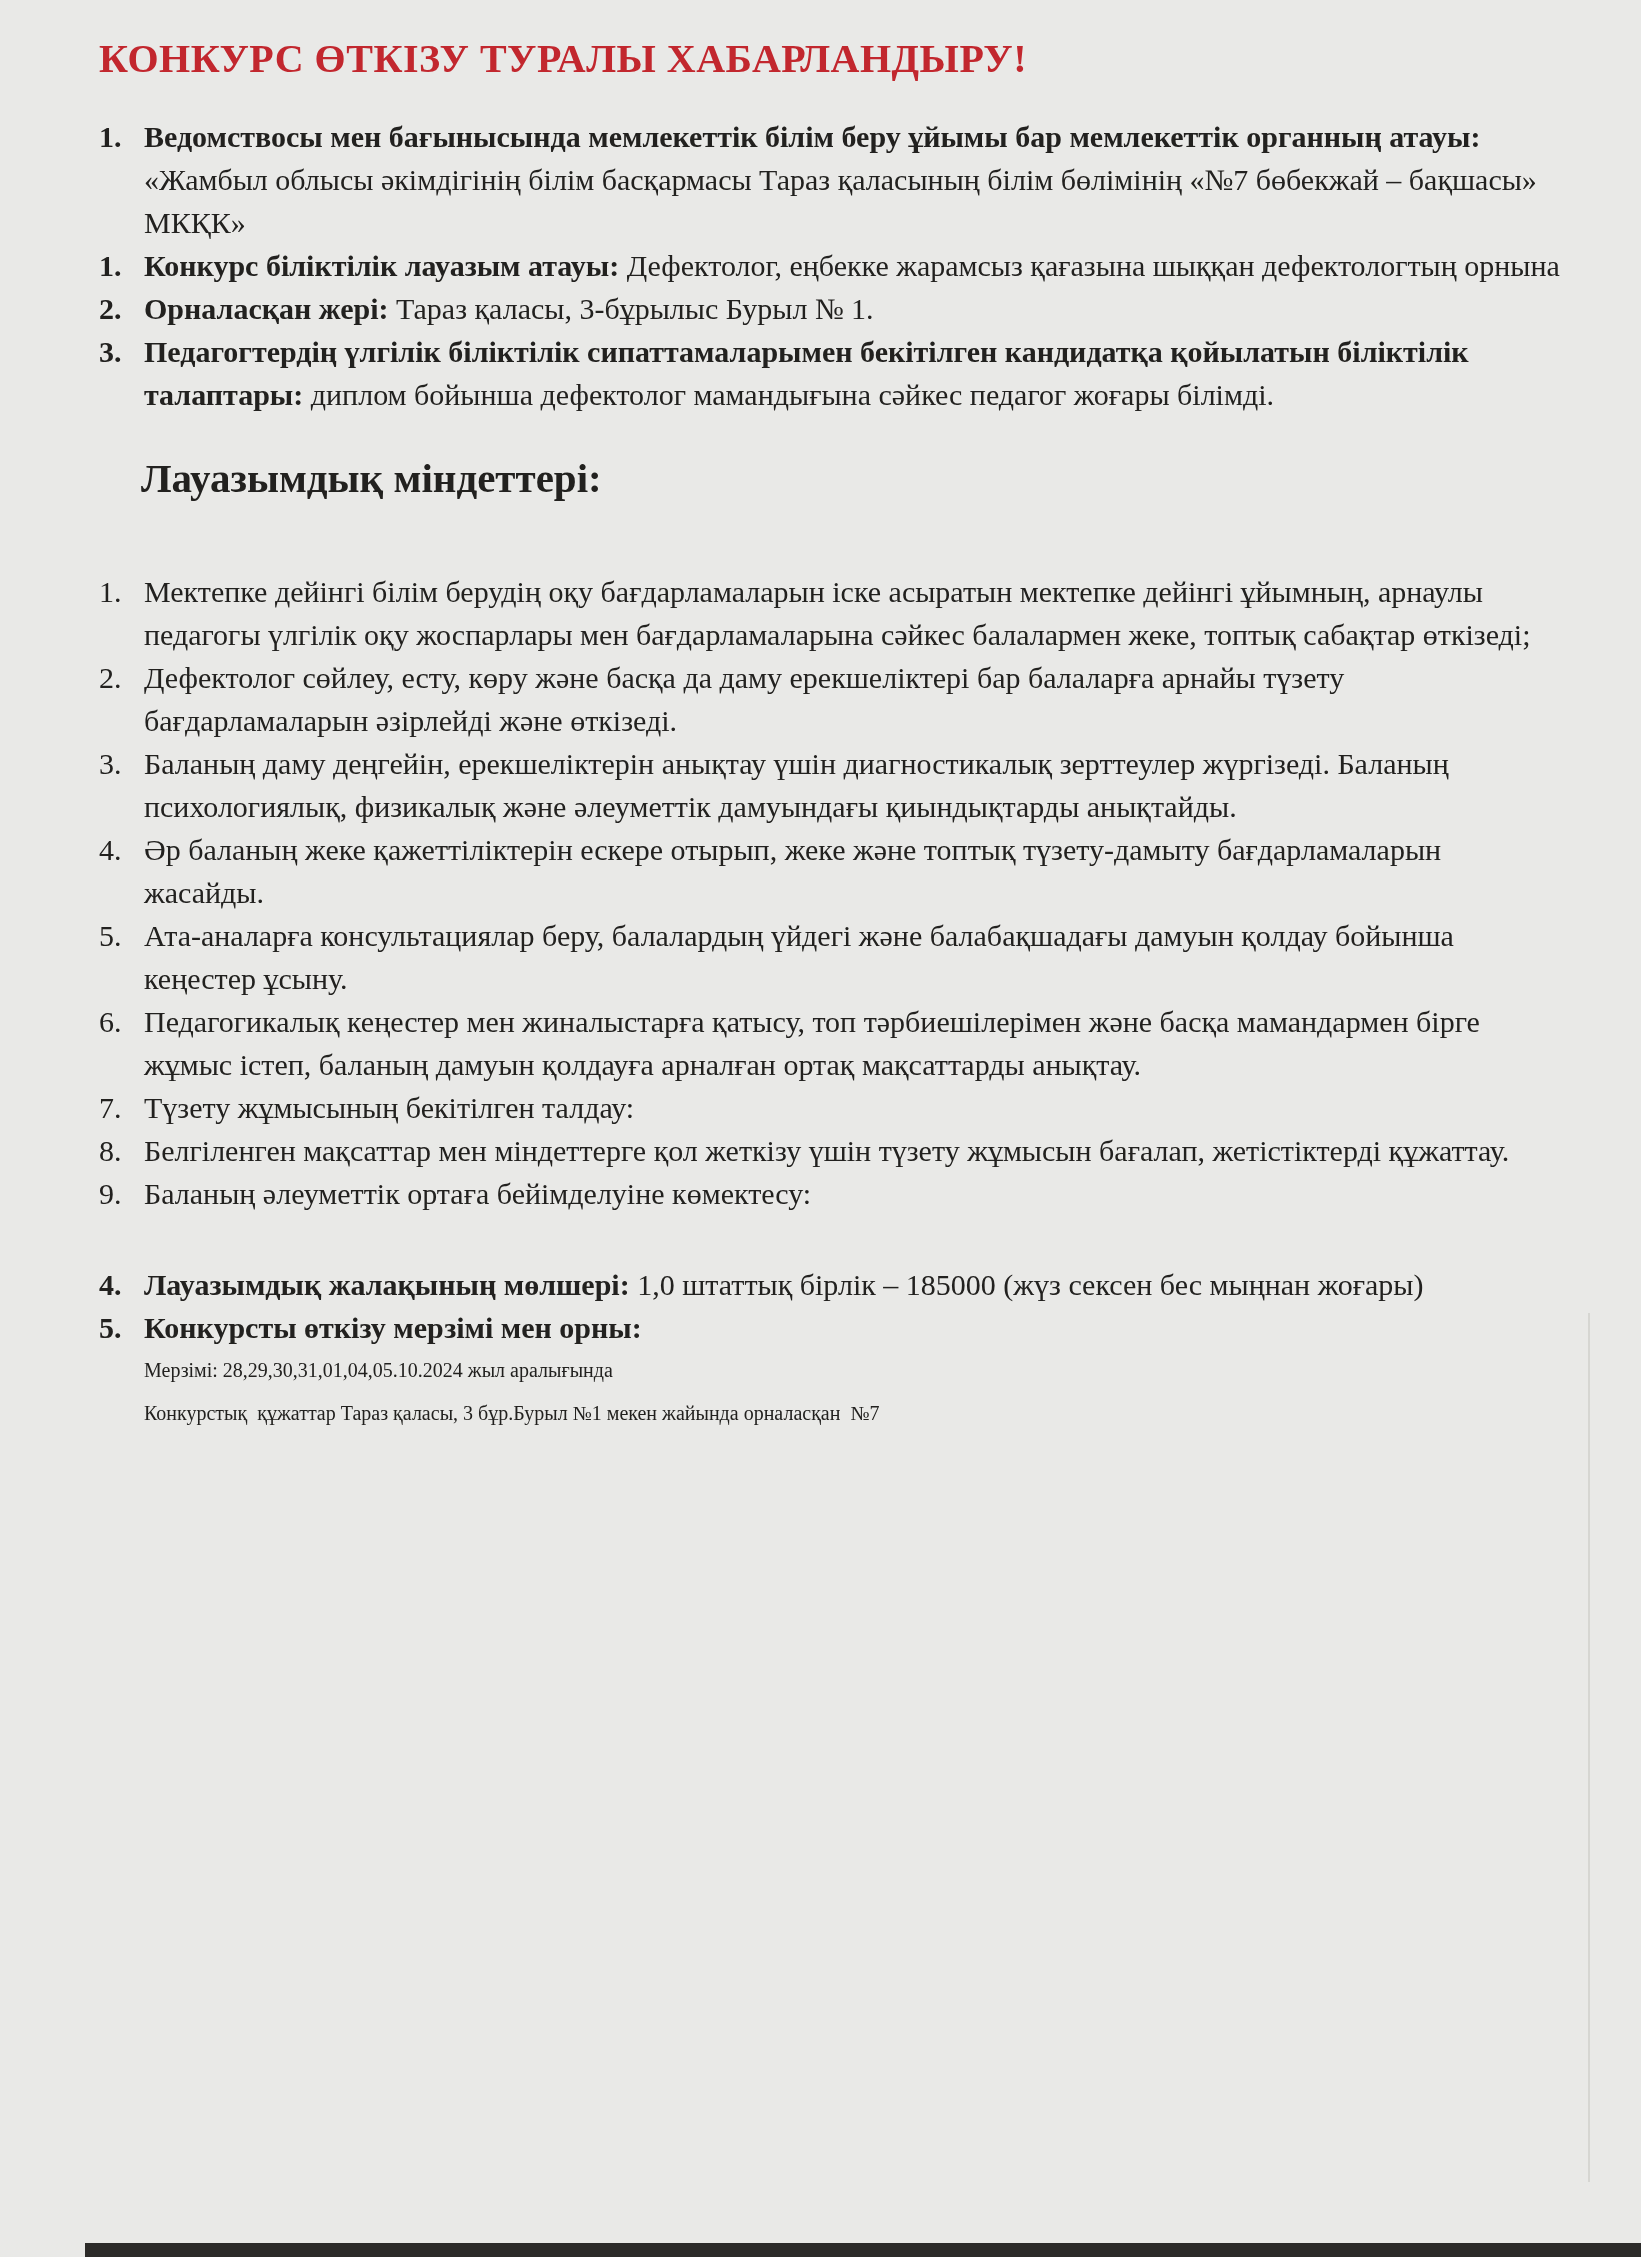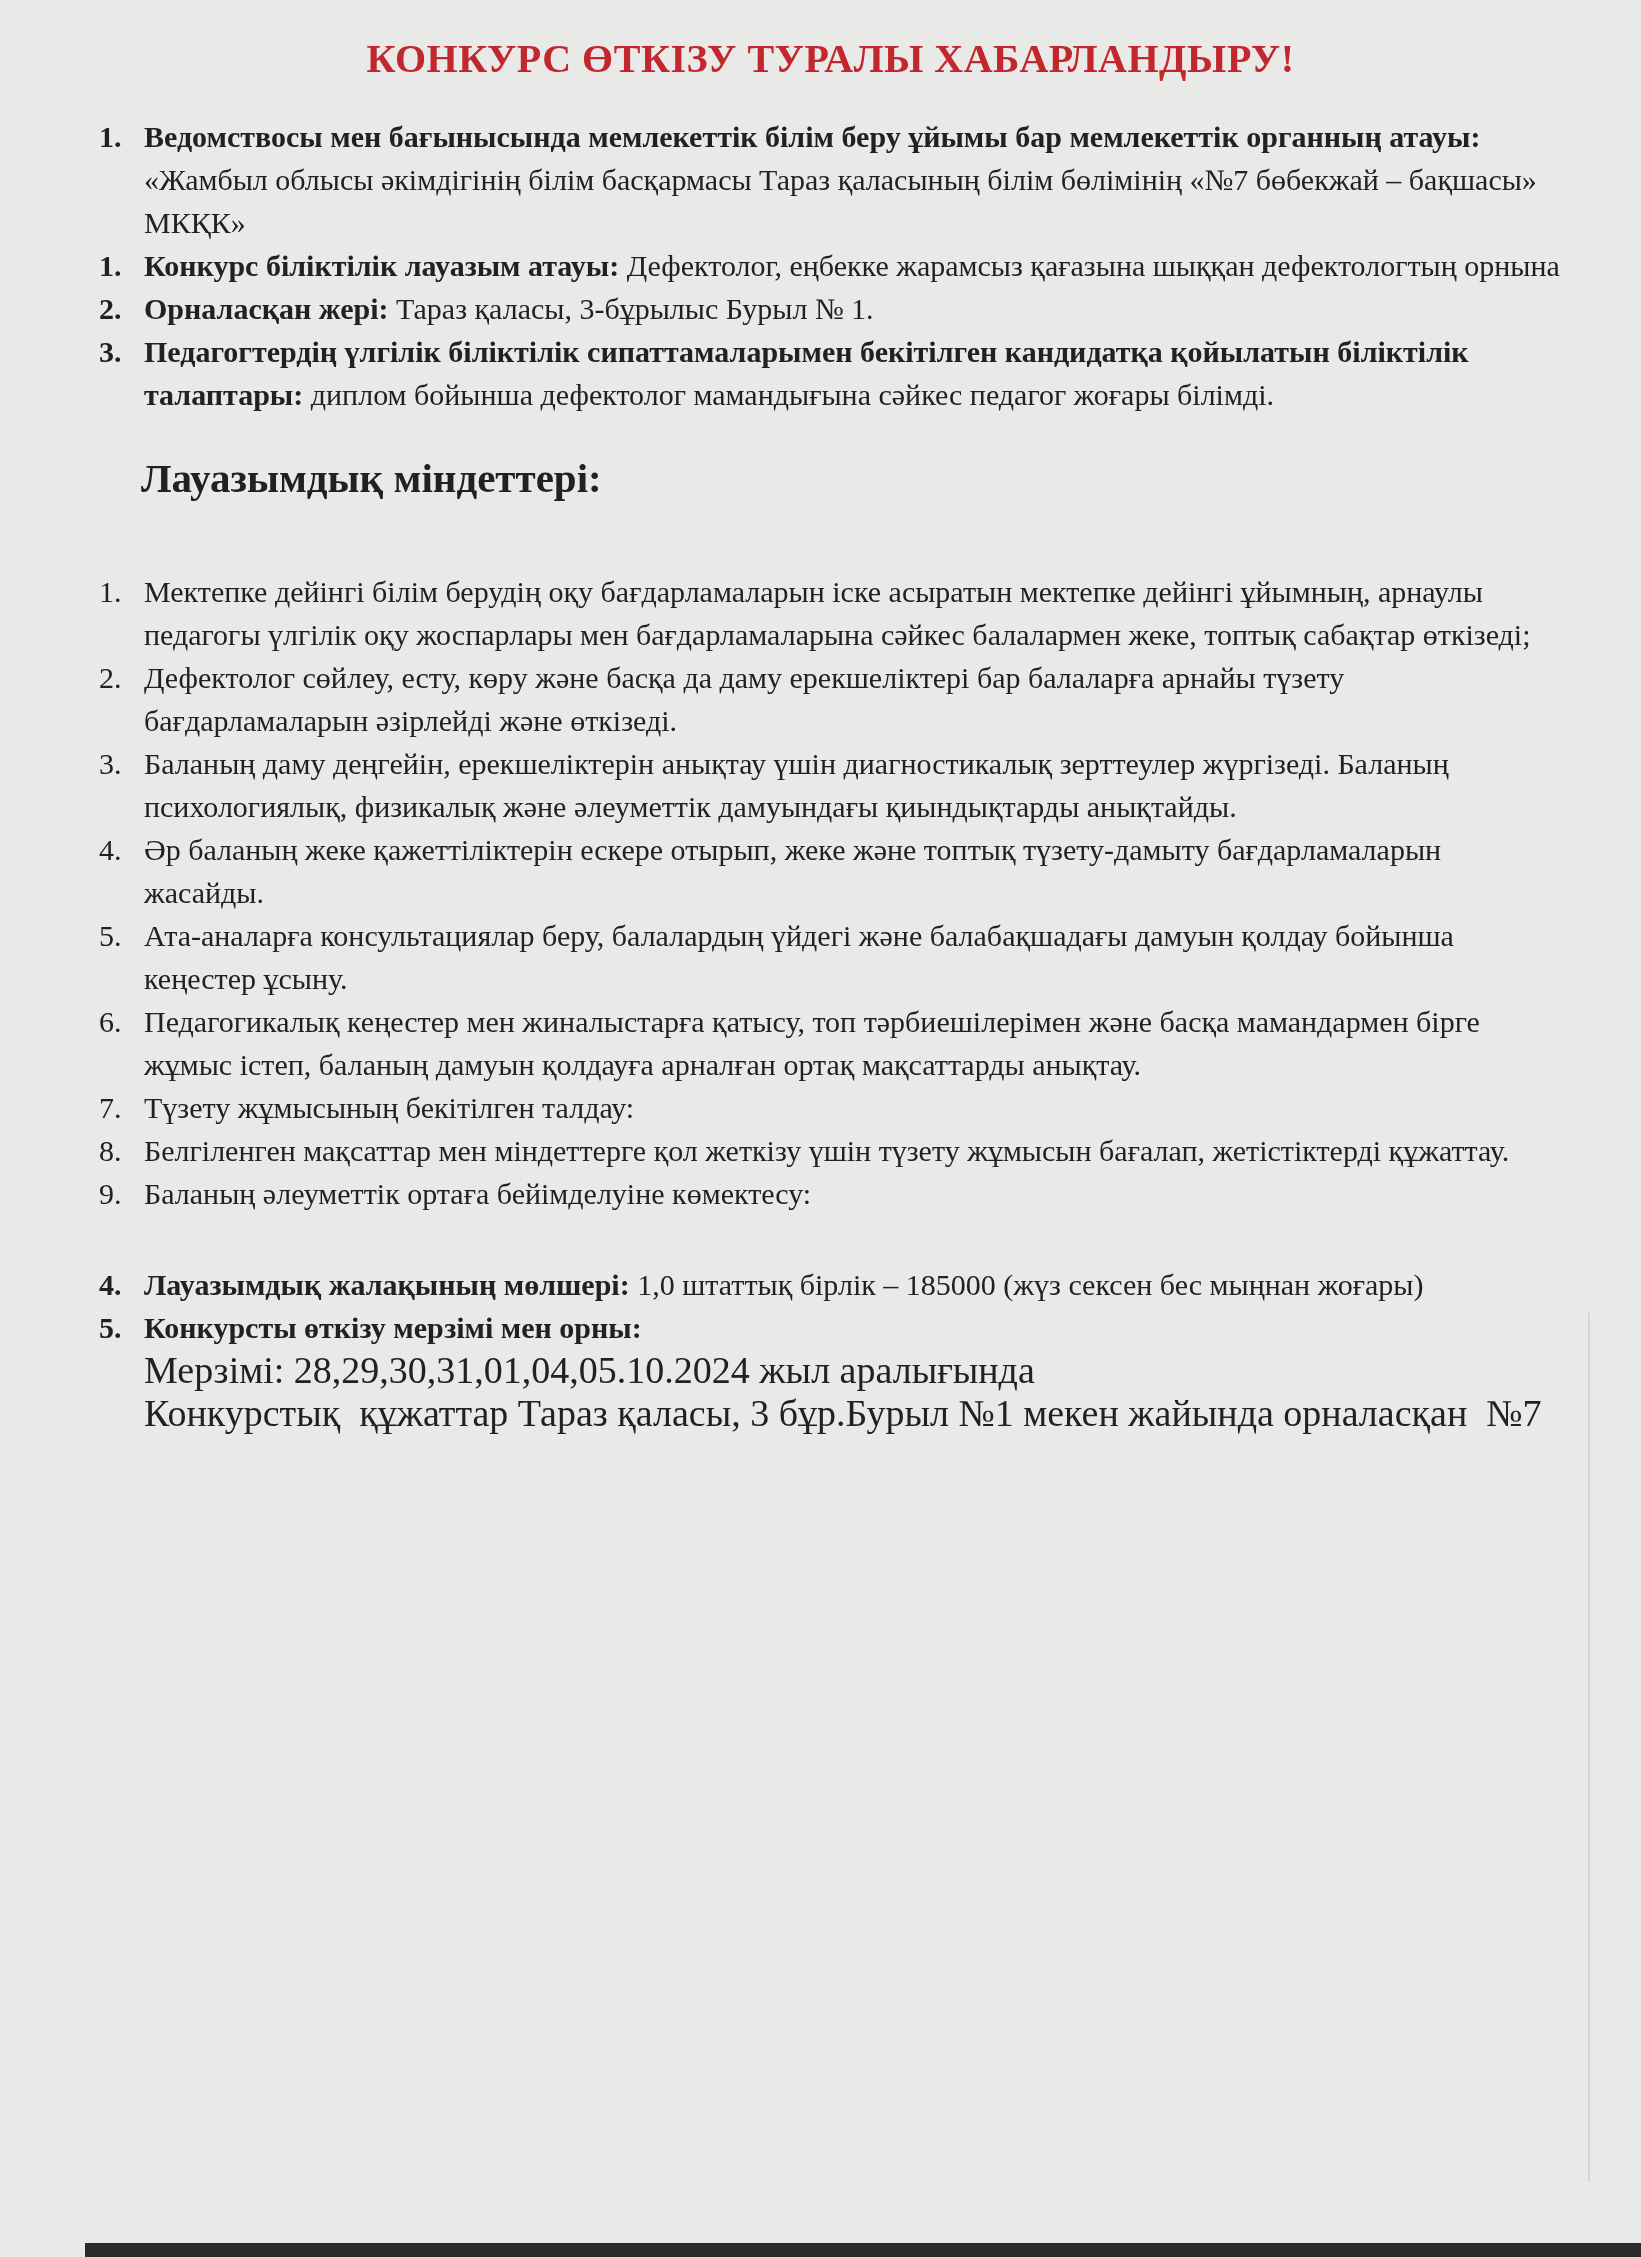--- a/index.html
+++ b/index.html
@@ -8,21 +8,21 @@
     background:#e9e9e7;
     font-family:"Liberation Serif", serif;
     color:#22211f;
     position:relative;
     overflow:hidden;
   }
   .page{
     position:absolute;left:99px;top:27px;width:1463px;
   }
   .title{
-    text-align:center;
+    text-align:left;
     font-size:40px;
     font-weight:bold;
     margin:7.7px 0 33px 0;
     letter-spacing:0.5px;
     white-space:nowrap;
   }
   .li{
     display:flex;
     font-size:30px;
     line-height:43px;
@@ -38,21 +38,21 @@
   .duties-heading{
     font-weight:bold;
     font-size:41px;
     line-height:43px;
     margin:41px 0 0 42px;
   }
   .duties{margin-top:70px;}
   .bottom-block{margin-top:48px;}
   .details{
     margin-left:45px;
-    font-size:38px;
+    font-size:20px;
     line-height:43px;
   }
   .details .line{white-space:pre-wrap;}
   .email-link{
     text-decoration:underline;
     cursor:pointer;
   }
   .scan-bottom-edge{
     position:absolute;
     left:85px;right:0;bottom:0;

